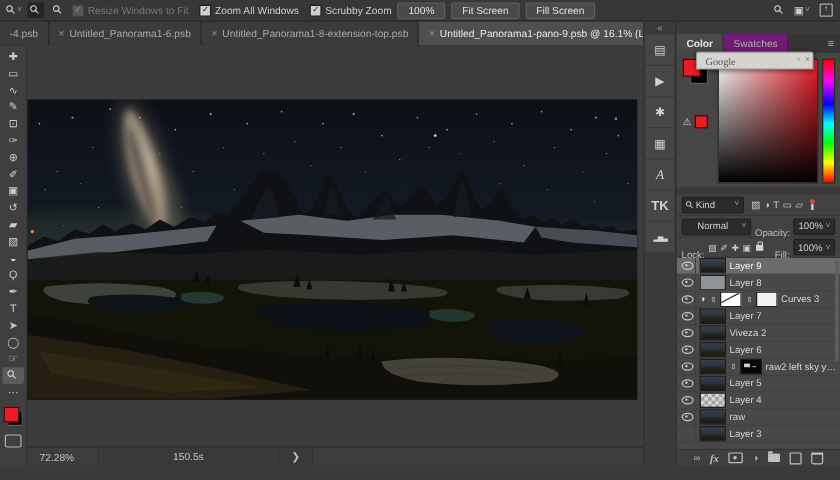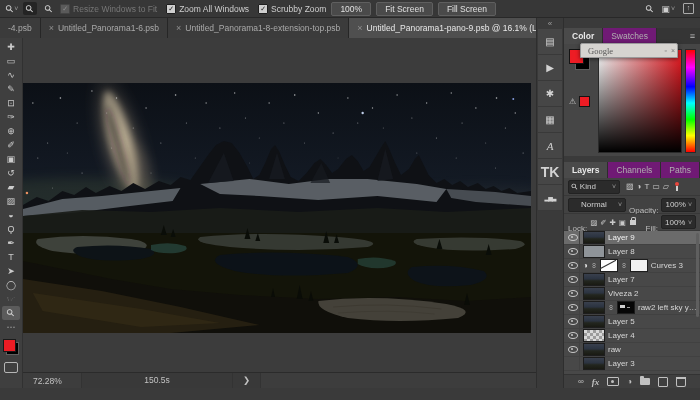--- a/index.html
+++ b/index.html
@@ -55,21 +55,21 @@
     display:flex;align-items:center;font-size:8.5px;color:#c2c2c2;}
   .status-zoom{padding-left:10px;width:48px;}
   .status-seg{width:150px;text-align:center;border-left:1px solid #333;height:100%;line-height:15px;background:#393939;}
   .status-chev{border-left:1px solid #333;height:100%;line-height:15px;padding:0 10px;background:#393939;border-right:1px solid #333;}
   
   .dockstrip{width:26px;background:#3a3a3a;border-left:1px solid #2e2e2e;display:flex;flex-direction:column;align-items:center;}
   .dock-collapse{height:11px;font-size:8px;color:#9d9d9d;line-height:11px;}
   .dock-cell{width:24px;height:25px;background:#464646;border:1px solid #393939;border-top:none;display:flex;
     align-items:center;justify-content:center;font-size:10px;color:#d2d2d2;}
   .dock-cell.serifA{font-family:"Liberation Serif",serif;font-style:italic;font-size:11px;}
-  .dock-cell.tk{font-size:14px;font-weight:bold;letter-spacing:0;}
+  .dock-cell.tk{font-size:11px;font-weight:bold;letter-spacing:0;}
   .dock-cell.hist{font-size:6px;letter-spacing:-1px;}
   
   .panels{width:136px;background:#3a3a3a;border-left:1px solid #2e2e2e;display:flex;flex-direction:column;position:relative;}
   .panelgap{height:10px;}
   .ptabs{height:16px;display:flex;align-items:stretch;background:#353535;font-size:8.5px;text-align:right;}
   .ptab{padding:0 8px;display:flex;align-items:center;color:#b0b0b0;background:#701a75;border-right:1px solid #2d2d2d;}
   .ptab.active{background:#4a4a4a;color:#e8e8e8;font-weight:bold;}
   .pmenu{margin-left:auto;padding:0 5px;display:flex;align-items:center;color:#bdbdbd;font-size:9px;}
   .colorpanel{background:#464646;}
   .colorbody{height:112px;position:relative;}
@@ -454,25 +454,20 @@
             <span class="sw" id="cp-warn-sw" style="background: rgb(237, 28, 36);"></span>
           </div>
           <div class="colorfield"></div>
           <div class="huestrip"></div>
         </div>
       </div>
 
       <div style="height:6px;"></div>
 
       <div class="layerspanel">
-        <div class="ptabs" id="layertabs">
-            <div class="ptab active">Layers</div>
-            <div class="ptab">Channels</div>
-            <div class="ptab">Paths</div>
-          </div>
 
         <div class="lrow filterrow">
           <span class="dd" style="width:44px;">
             <span class="magy" style="font-size:8px;">⚲</span>
             <span>Kind</span>
             <span class="chev" style="margin-left:auto;">˅</span>
           </span>
           <span class="filtericons">
             <span>▨</span>
             <span>◑</span>
@@ -550,20 +545,27 @@
                 <span class="eye"></span>
               </span>
               <span class="thumb"></span>
               <span class="lname">Viveza 2</span>
             </div>
             <div class="layer">
               <span class="eyebox">
                 <span class="eye"></span>
               </span>
               <span class="thumb"></span>
+              <span class="lname">Layer 6</span>
+            </div>
+            <div class="layer">
+              <span class="eyebox">
+                <span class="eye"></span>
+              </span>
+              <span class="thumb"></span>
               <span class="chain8">∞</span>
               <span class="thumb maskb"></span>
               <span class="lname">raw2 left sky yell...</span>
             </div>
             <div class="layer">
               <span class="eyebox">
                 <span class="eye"></span>
               </span>
               <span class="thumb"></span>
               <span class="lname">Layer 5</span>

